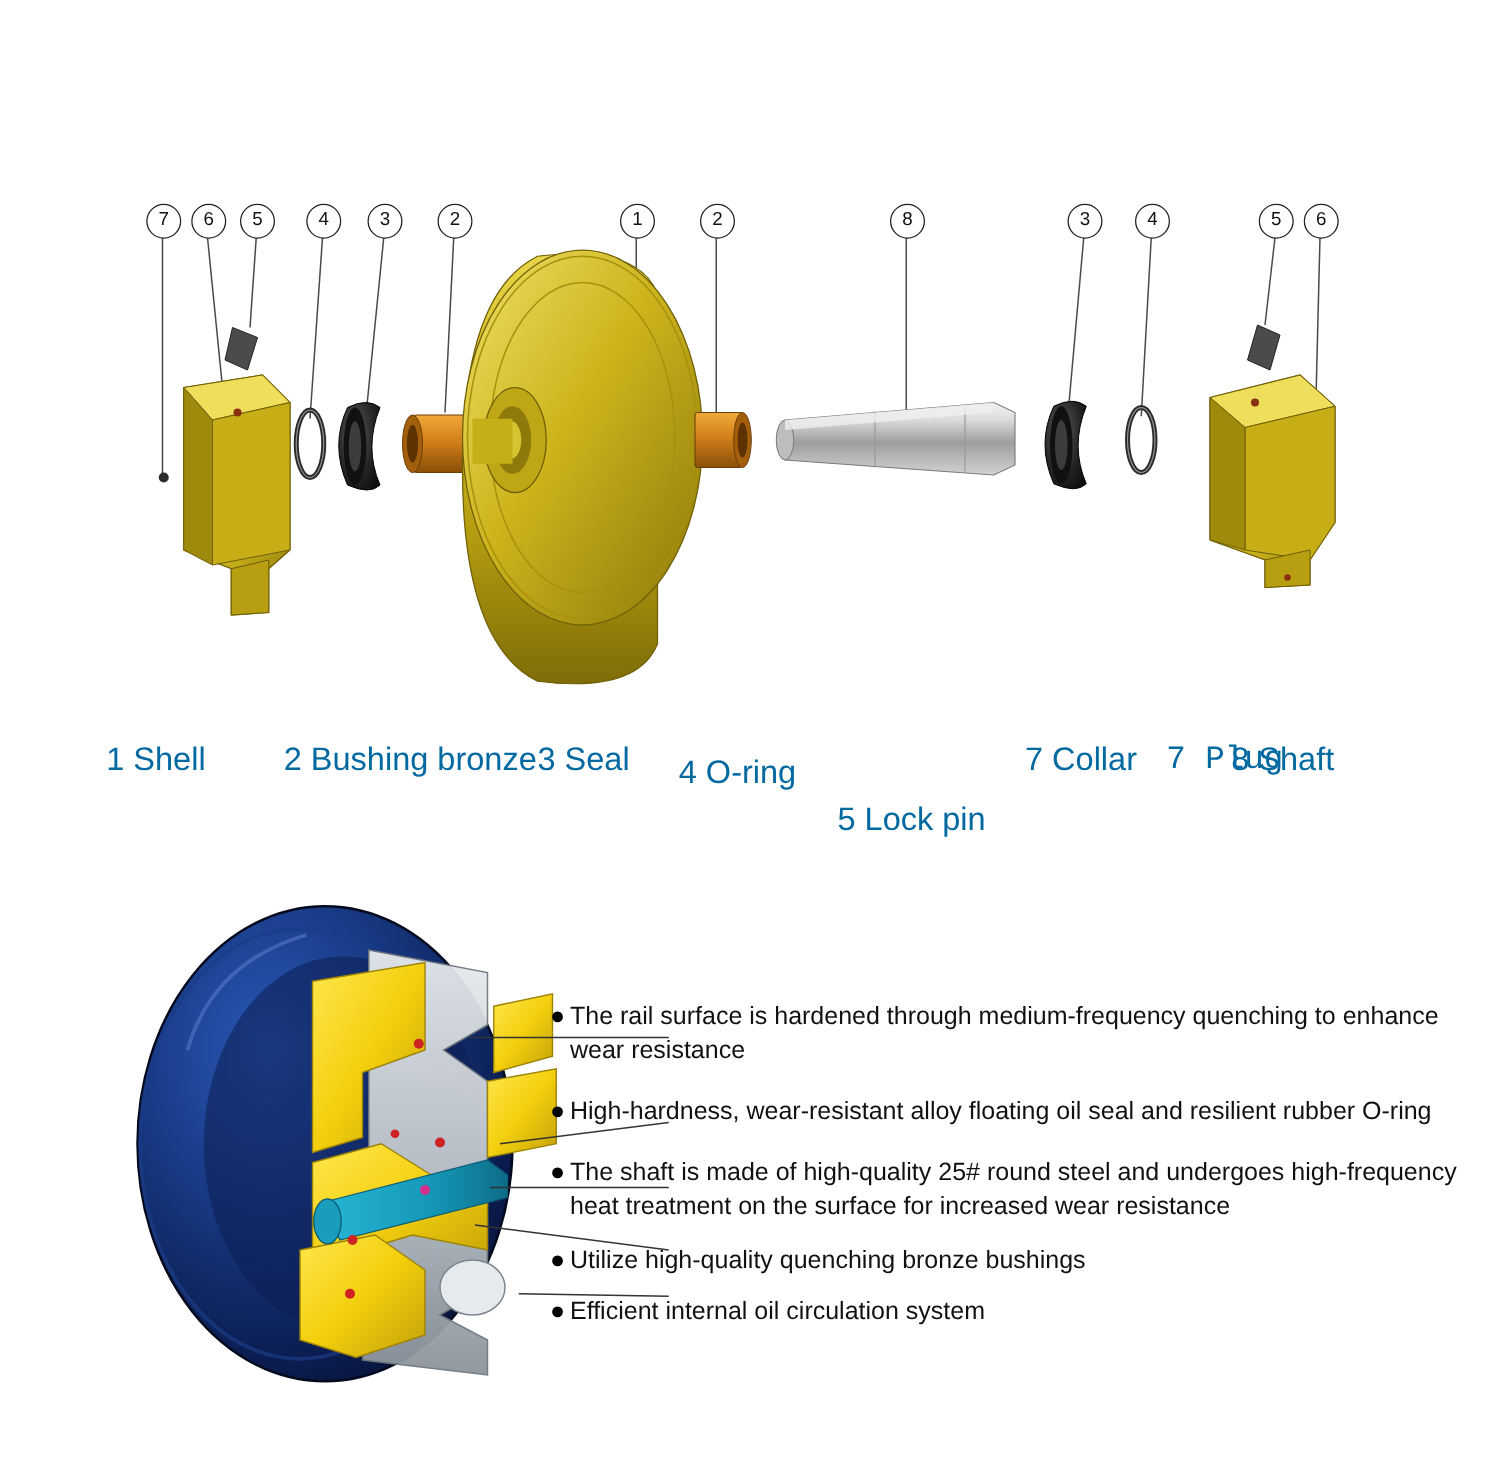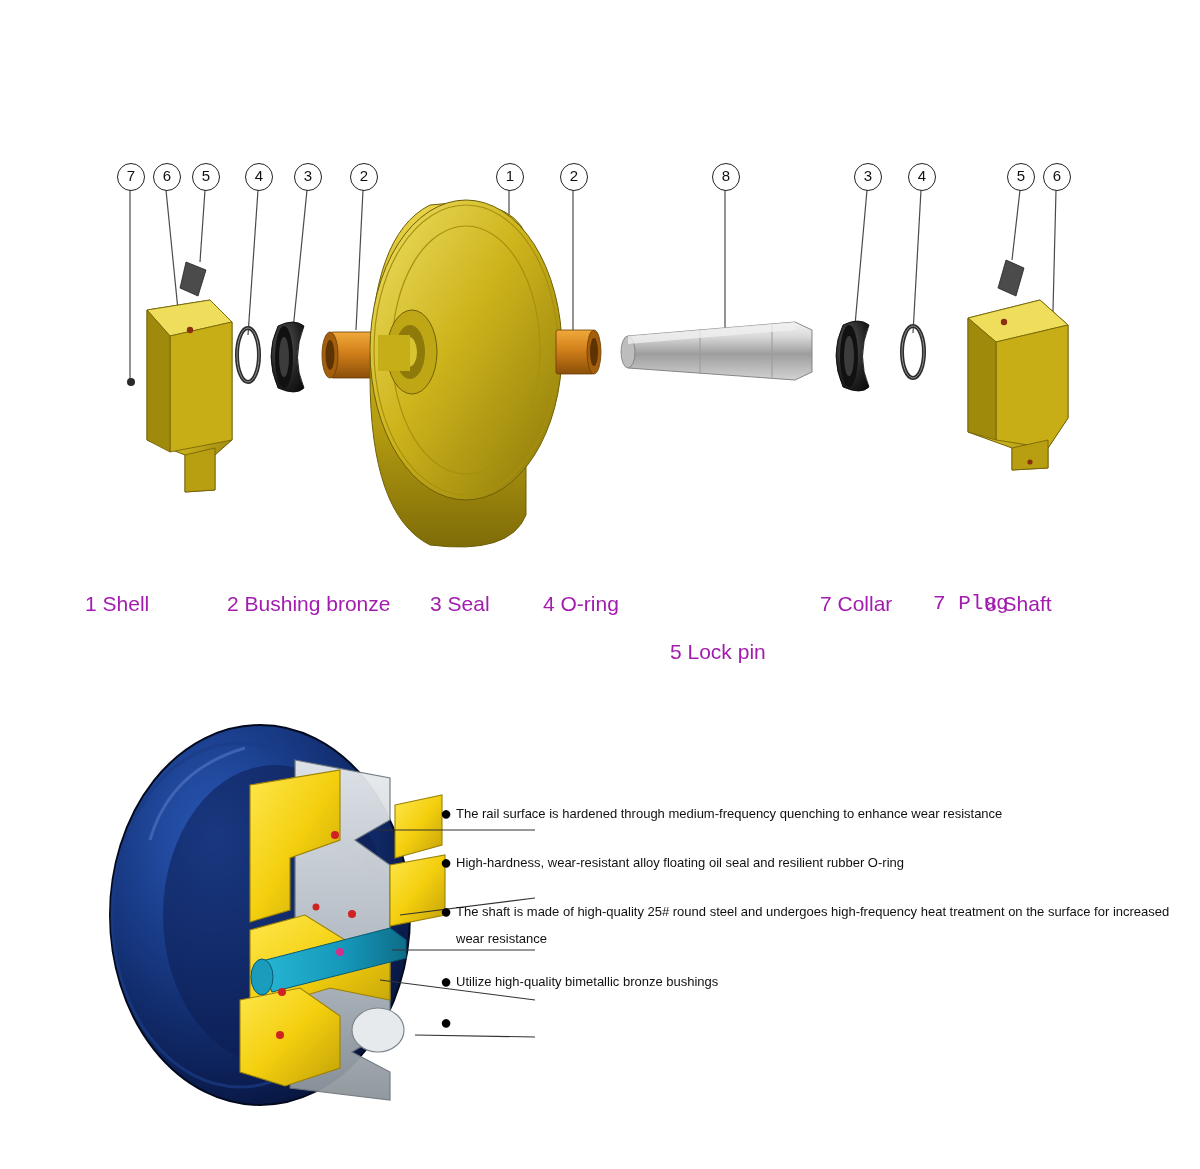--- a/index.html
+++ b/index.html
@@ -38,22 +38,22 @@
     width: 1200px; height: 560px;
   }
 
   
   #parts-legend {
     position: absolute;
     left: 85px;
     top: 592px;
     width: 1060px;
     height: 40px;
-    font-size: 21px;
-    color: #a21caf;
+    font-size: 26px;
+    color: #0369a1;
     white-space: nowrap;
   }
   #parts-legend .legend-item {
     position: absolute;
     top: 0;
   }
 
   
   #features-list {
     position: absolute;
@@ -69,21 +69,21 @@
   }
   .feature-bullet {
     flex: 0 0 auto;
     width: 16px;
     font-size: 20px;
     line-height: 26px;
     color: #000;
     text-align: left;
   }
   .feature-text {
-    font-size: 13px;
+    font-size: 20px;
     line-height: 27px;
     color: #111;
   }
 
   
   #cutaway-view {
     position: absolute;
     left: 90px;
     top: 700px;
     width: 460px;
@@ -240,21 +240,21 @@
   <div class="callout-num" style="left:854px; top:163px;">3</div>
   <div class="callout-num" style="left:908px; top:163px;">4</div>
   <div class="callout-num" style="left:1007px; top:163px;">5</div>
   <div class="callout-num" style="left:1043px; top:163px;">6</div>
 </div>
 
 <div id="parts-legend">
   <span class="legend-item" style="left:0px;">1 Shell</span>
   <span class="legend-item" style="left:110px;margin-left:32px;">2 Bushing bronze</span>
   <span class="legend-item" style="left:345px;">3 Seal</span>
-  <span class="legend-item" style="left:458px;">4 O-ring</span>
+  <span class="legend-item" style="left:458px;margin-top:10px;">4 O-ring</span>
   <span class="legend-item" style="left:585px;margin-top:48px;">5 Lock pin</span>
   <span class="legend-item" style="left:735px;">7 Collar</span>
   <span class="legend-item" style="left:848px;font-family:Liberation Mono, monospace;">7 Plug</span>
   <span class="legend-item" style="left:900px;">8 Shaft</span>
 </div>
 
 <div id="cutaway-view">
   <svg width="460" height="440" viewBox="0 0 460 440">
     <defs>
       <radialGradient id="blueRim" cx="0.35" cy="0.3" r="0.85">
@@ -333,20 +333,21 @@
     <span class="feature-text">High-hardness, wear-resistant alloy floating oil seal and resilient rubber O-ring</span>
   </div>
 
   <div class="feature-row" style="margin-top:22px;">
     <span class="feature-bullet">●</span>
     <span class="feature-text">The shaft is made of high-quality 25# round steel and undergoes high-frequency heat treatment on the surface for increased wear resistance</span>
   </div>
 
   <div class="feature-row" style="margin-top:16px;">
     <span class="feature-bullet">●</span>
-    <span class="feature-text">Utilize high-quality bimetallic bronze bushings</span>
+    <span class="feature-text">Utilize high-quality quenching bronze bushings</span>
   </div>
 
   <div class="feature-row" style="margin-top:14px;">
     <span class="feature-bullet">●</span>
+    <span class="feature-text">Efficient internal oil circulation system</span>
   </div>
 
 </div>
 
 </body></html>

